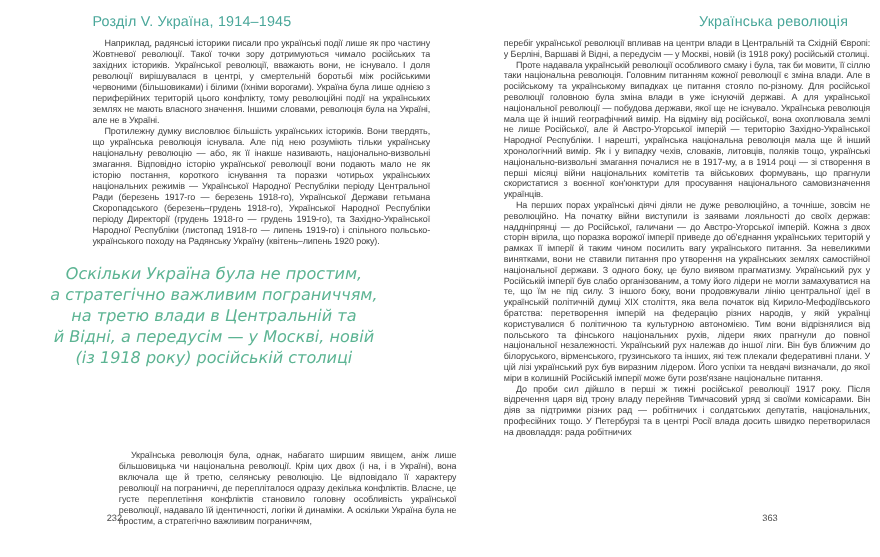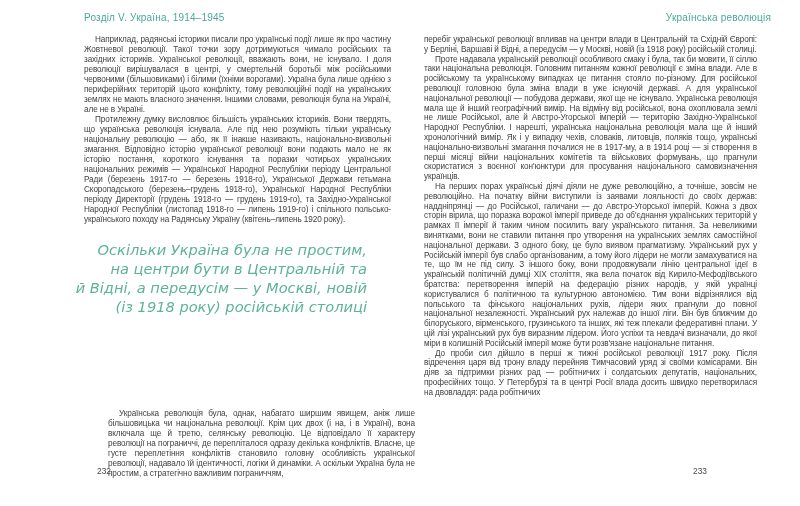--- a/index.html
+++ b/index.html
@@ -7,21 +7,21 @@
     width: 800px; height: 506px;
     background: #ffffff;
     font-family: "Liberation Sans", sans-serif;
     position: relative;
     overflow: hidden;
     color: #3f3f3f;
   }
   .running-head {
     position: absolute;
     top: 12px;
-    font-size: 10px;
+    font-size: 13px;
     letter-spacing: 0.2px;
     color: #4aa79a;
     white-space: nowrap;
   }
   .running-head.left  { left: 84px; }
   .running-head.right { right: 29px; text-align: left; }
 
   .body-col {
     position: absolute;
     font-size: 8.2px;
@@ -29,32 +29,32 @@
     line-height: 10px;
     text-align: justify;
     color: #3f3f3f;
     overflow: hidden;
   }
   .para { margin: 0; }
   .para.indent { text-indent: 11px; }
 
   #left-col-top    { left: 84px;  top: 35px;  width: 307px; height: 205px; }
   #left-col-bottom { left: 84px;  top: 409px; width: 307px; height: 76px; margin-left: 24px; }
-  #right-col       { left: 424px; top: 35px;  width: 333px; height: 425px; line-height: 9.8px; }
+  #right-col       { left: 458px; top: 35px;  width: 333px; height: 425px; line-height: 9.8px; }
 
   .pull-quote {
     position: absolute;
     left: 22px; top: 240px;
     width: 345px; height: 138px;
     font-family: "DejaVu Sans", sans-serif;
     font-style: italic;
     font-size: 14.6px;
     line-height: 19px;
     color: #5cb493;
-    text-align: right;
+    text-align: center;
     overflow: hidden;
   }
   .quote-line { white-space: nowrap; }
 
   .page-number {
     position: absolute;
     top: 466px;
     font-size: 8.4px;
     color: #4a4a4a;
   }
@@ -68,31 +68,32 @@
 
 <div class="running-head right">Українська революція</div>
 
 <div id="left-col-top" class="body-col">
     <div class="para indent">Наприклад, радянські історики писали про українські події лише як про частину Жовтневої революції. Такої точки зору дотримуються чимало російських та західних істориків. Української революції, вважають вони, не існувало. І доля революції вирішувалася в центрі, у смертельній боротьбі між російськими червоними (більшовиками) і білими (їхніми ворогами). Україна була лише однією з периферійних територій цього конфлікту, тому революційні події на українських землях не мають власного значення. Іншими словами, революція була на Україні, але не в Україні.</div>
     <div class="para indent">Протилежну думку висловлює більшість українських істориків. Вони твердять, що українська революція існувала. Але під нею розуміють тільки українську національну революцію — або, як її інакше називають, національно-визвольні змагання. Відповідно історію української революції вони подають мало не як історію постання, короткого існування та поразки чотирьох українських національних режимів — Української Народної Республіки періоду Центральної Ради (березень 1917-го — березень 1918-го), Української Держави гетьмана Скоропадського (березень–грудень 1918-го), Української Народної Республіки періоду Директорії (грудень 1918-го — грудень 1919-го), та Західно-Української Народної Республіки (листопад 1918-го — липень 1919-го) і спільного польсько-українського походу на Радянську Україну (квітень–липень 1920 року).</div>
   </div>
 
 <div class="pull-quote">
     <div class="quote-line">Оскільки Україна була не простим,</div>
-    <div class="quote-line">на центри бути в Центральній та</div>
+    <div class="quote-line">а стратегічно важливим пограниччям,</div>
+    <div class="quote-line">на третю влади в Центральній та</div>
     <div class="quote-line">й Відні, а передусім — у Москві, новій</div>
     <div class="quote-line">(із 1918 року) російській столиці</div>
   </div>
 
 <div id="left-col-bottom" class="body-col">
     <div class="para indent">Українська революція була, однак, набагато ширшим явищем, аніж лише більшовицька чи національна революції. Крім цих двох (і на, і в Україні), вона включала ще й третю, селянську революцію. Це відповідало її характеру революції на пограниччі, де перепліталося одразу декілька конфліктів. Власне, це густе переплетіння конфліктів становило головну особливість української революції, надавало їй ідентичності, логіки й динаміки. А оскільки Україна була не простим, а стратегічно важливим пограниччям,</div>
   </div>
 
 <div id="right-col" class="body-col">
     <div class="para">перебіг української революції впливав на центри влади в Центральній та Східній Європі: у Берліні, Варшаві й Відні, а передусім — у Москві, новій (із 1918 року) російській столиці.</div>
     <div class="para indent">Проте надавала українській революції особливого смаку і була, так би мовити, її сіллю таки національна революція. Головним питанням кожної революції є зміна влади. Але в російському та українському випадках це питання стояло по-різному. Для російської революції головною була зміна влади в уже існуючій державі. А для української національної революції — побудова держави, якої ще не існувало. Українська революція мала ще й інший географічний вимір. На відміну від російської, вона охоплювала землі не лише Російської, але й Австро-Угорської імперій — територію Західно-Української Народної Республіки. І нарешті, українська національна революція мала ще й інший хронологічний вимір. Як і у випадку чехів, словаків, литовців, поляків тощо, українські національно-визвольні змагання почалися не в 1917-му, а в 1914 році — зі створення в перші місяці війни національних комітетів та військових формувань, що прагнули скористатися з воєнної кон'юнктури для просування національного самовизначення українців.</div>
     <div class="para indent">На перших порах українські діячі діяли не дуже революційно, а точніше, зовсім не революційно. На початку війни виступили із заявами лояльності до своїх держав: наддніпрянці — до Російської, галичани — до Австро-Угорської імперій. Кожна з двох сторін вірила, що поразка ворожої імперії приведе до об'єднання українських територій у рамках її імперії й таким чином посилить вагу українського питання. За невеликими винятками, вони не ставили питання про утворення на українських землях самостійної національної держави. З одного боку, це було виявом прагматизму. Український рух у Російській імперії був слабо організованим, а тому його лідери не могли замахуватися на те, що їм не під силу. З іншого боку, вони продовжували лінію центральної ідеї в українській політичній думці XIX століття, яка вела початок від Кирило-Мефодіївського братства: перетворення імперій на федерацію різних народів, у якій українці користувалися б політичною та культурною автономією. Тим вони відрізнялися від польського та фінського національних рухів, лідери яких прагнули до повної національної незалежності. Український рух належав до іншої ліги. Він був ближчим до білоруського, вірменського, грузинського та інших, які теж плекали федеративні плани. У цій лізі український рух був виразним лідером. Його успіхи та невдачі визначали, до якої міри в колишній Російській імперії може бути розв'язане національне питання.</div>
     <div class="para indent">До проби сил дійшло в перші ж тижні російської революції 1917 року. Після відречення царя від трону владу перейняв Тимчасовий уряд зі своїми комісарами. Він діяв за підтримки різних рад — робітничих і солдатських депутатів, національних, професійних тощо. У Петербурзі та в центрі Росії влада досить швидко перетворилася на двовладдя: рада робітничих</div>
   </div>
 
 <div class="page-number left">232</div>
 
-<div class="page-number right">233</div>
+<div class="page-number right">363</div>
 
 </body></html>

